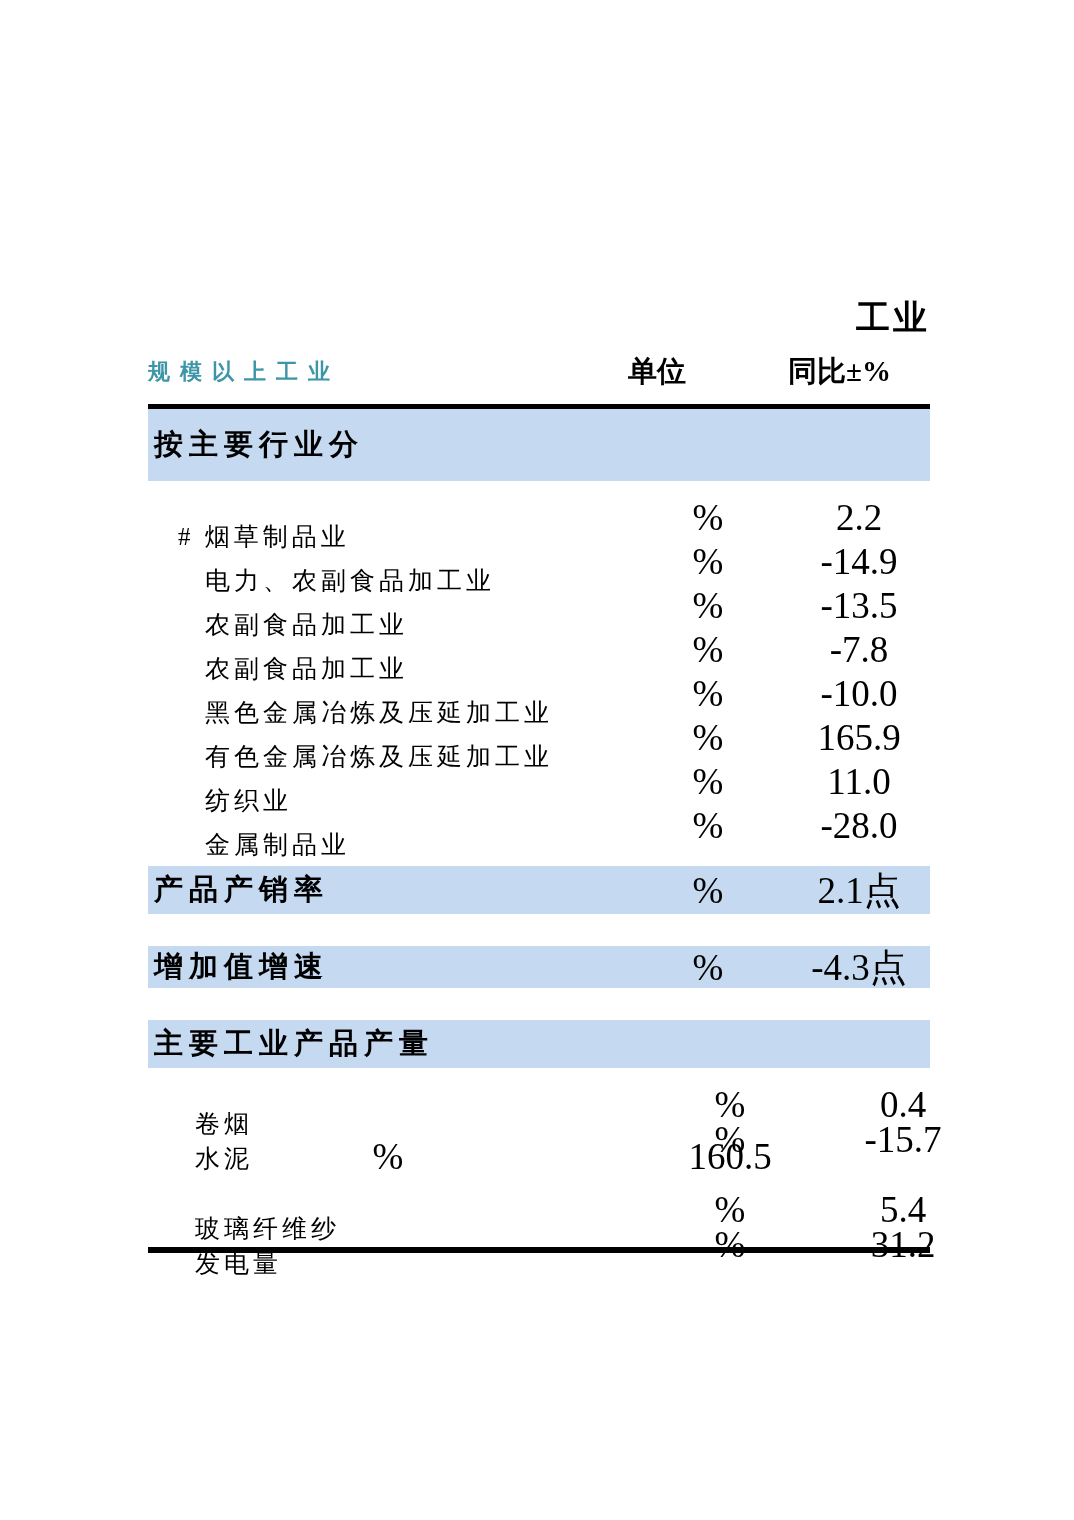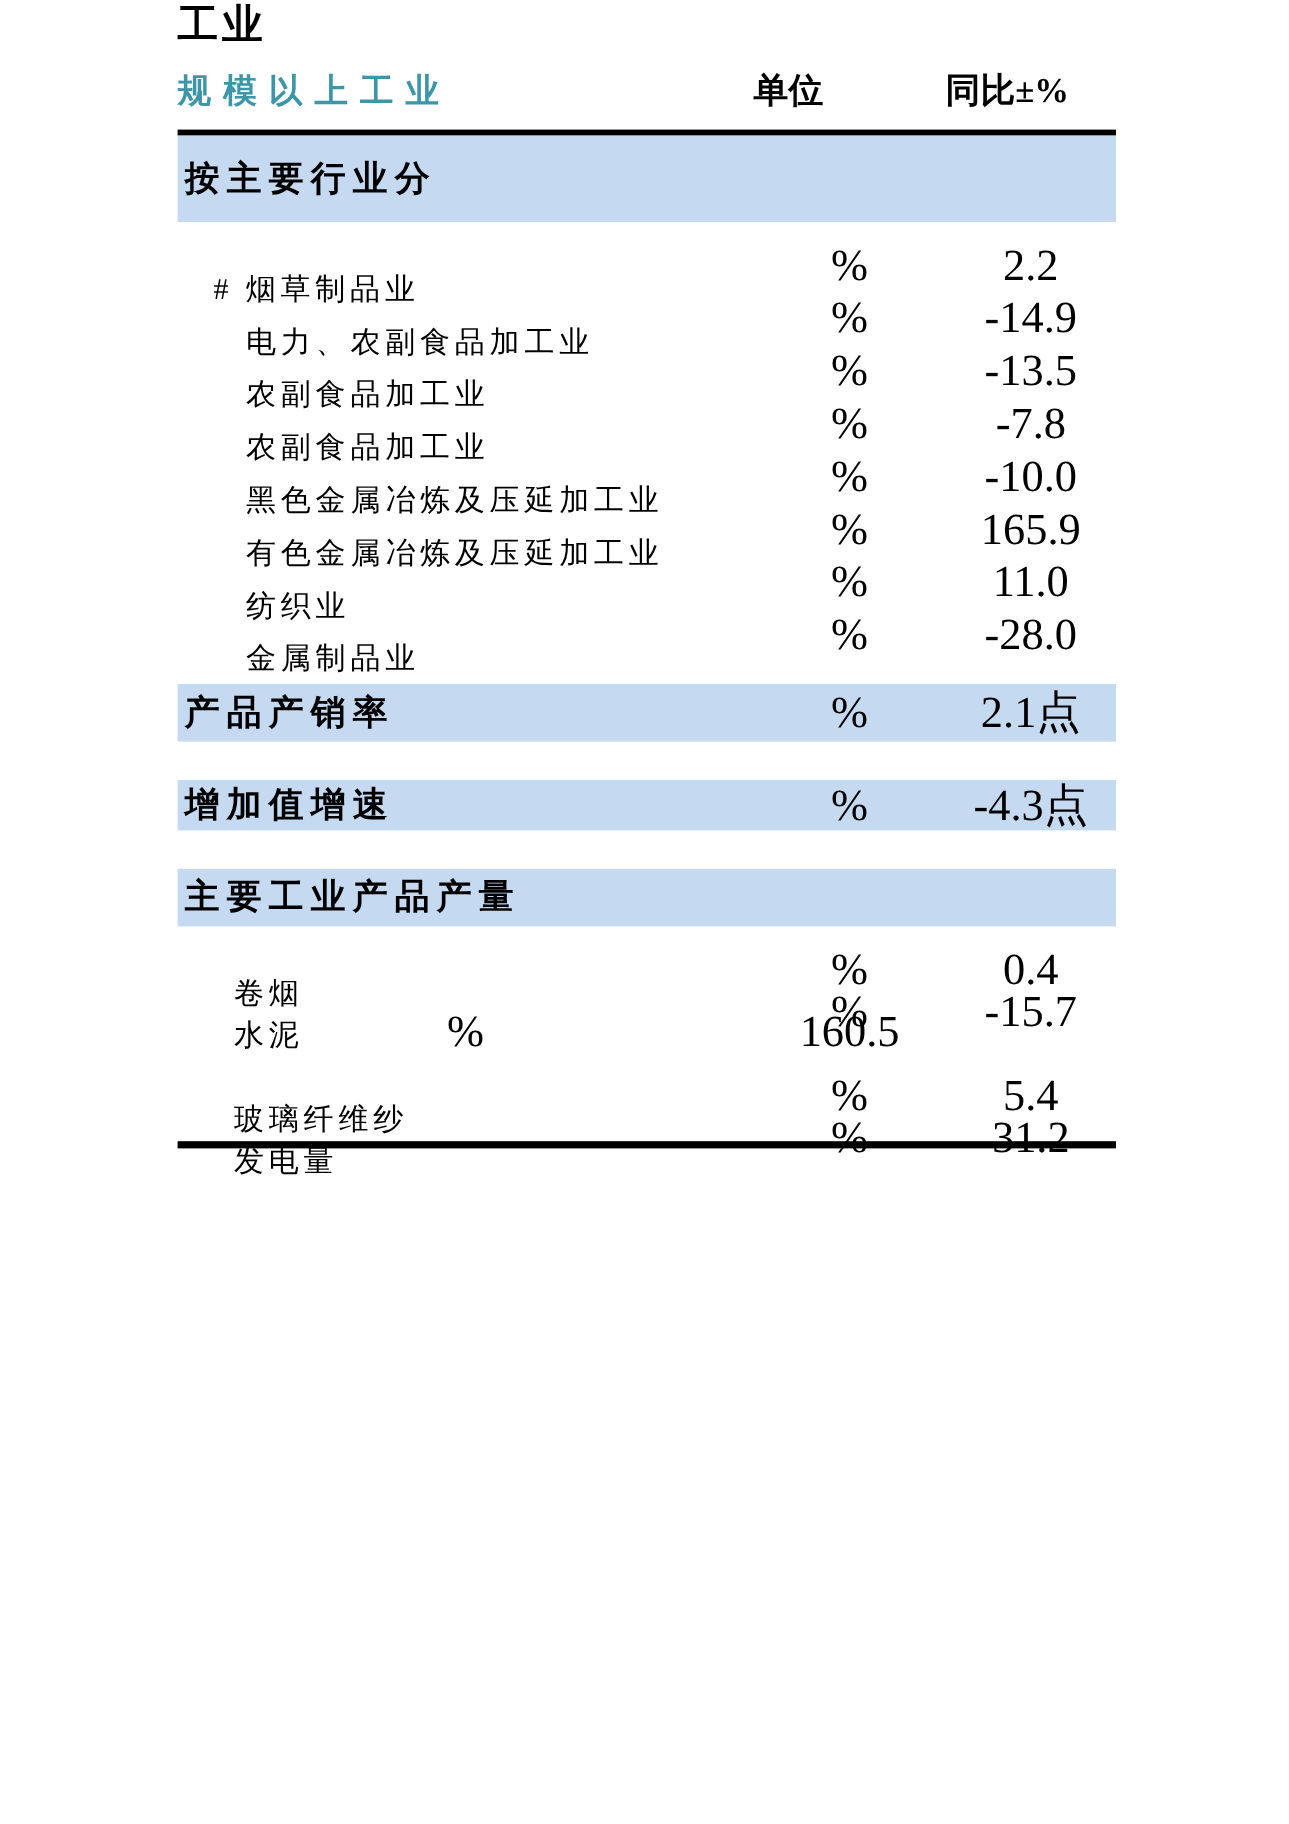--- a/index.html
+++ b/index.html
@@ -13,38 +13,39 @@
     font-family: "Liberation Serif", "DejaVu Serif", serif;
     color: #000000;
     overflow: hidden;
   }
   .page {
     position: relative;
     width: 782px;
     margin-left: 148px;
   }
   .doc-title {
+    margin-top: 296px;
     height: 44px;
     line-height: 44px;
-    text-align: left;
+    text-align: right;
     font-size: 34px;
     font-weight: bold;
     letter-spacing: 3px;
   }
   .grid {
     display: grid;
     grid-template-columns: 480px 160px 142px;
     align-items: center;
   }
   .thead {
     height: 64px;
   }
   .scope-h {
     color: var(--teal, #3D96A8);
-    font-size: 28px;
+    font-size: 22px;
     font-weight: bold;
     letter-spacing: 10px;
     white-space: nowrap;
   }
   .unit-h, .yoy-h {
     text-align: left;
     font-size: 29px;
     font-weight: bold;
     white-space: nowrap;
   }
@@ -63,21 +64,21 @@
     font-size: 29px;
     font-weight: bold;
     letter-spacing: 6px;
     padding-left: 6px;
     white-space: nowrap;
   }
   .band-main   { height: 72px; }
   .band-sm     { height: 48px; }
   .band-md     { height: 42px; }
   .row-ind  { height: 44px; }
-  .row-prod { height: 35px; }
+  .row-prod { height: 35px; gap: 22px; }
   .cell-label {
     font-size: 25px;
     letter-spacing: 4px;
     white-space: nowrap;
     margin-top: 39px;
   }
   .indent-hash { padding-left: 30px; }
   .indent-ind  { padding-left: 57px; }
   .indent-prod { padding-left: 47px; }
   .cell-unit, .cell-value {

